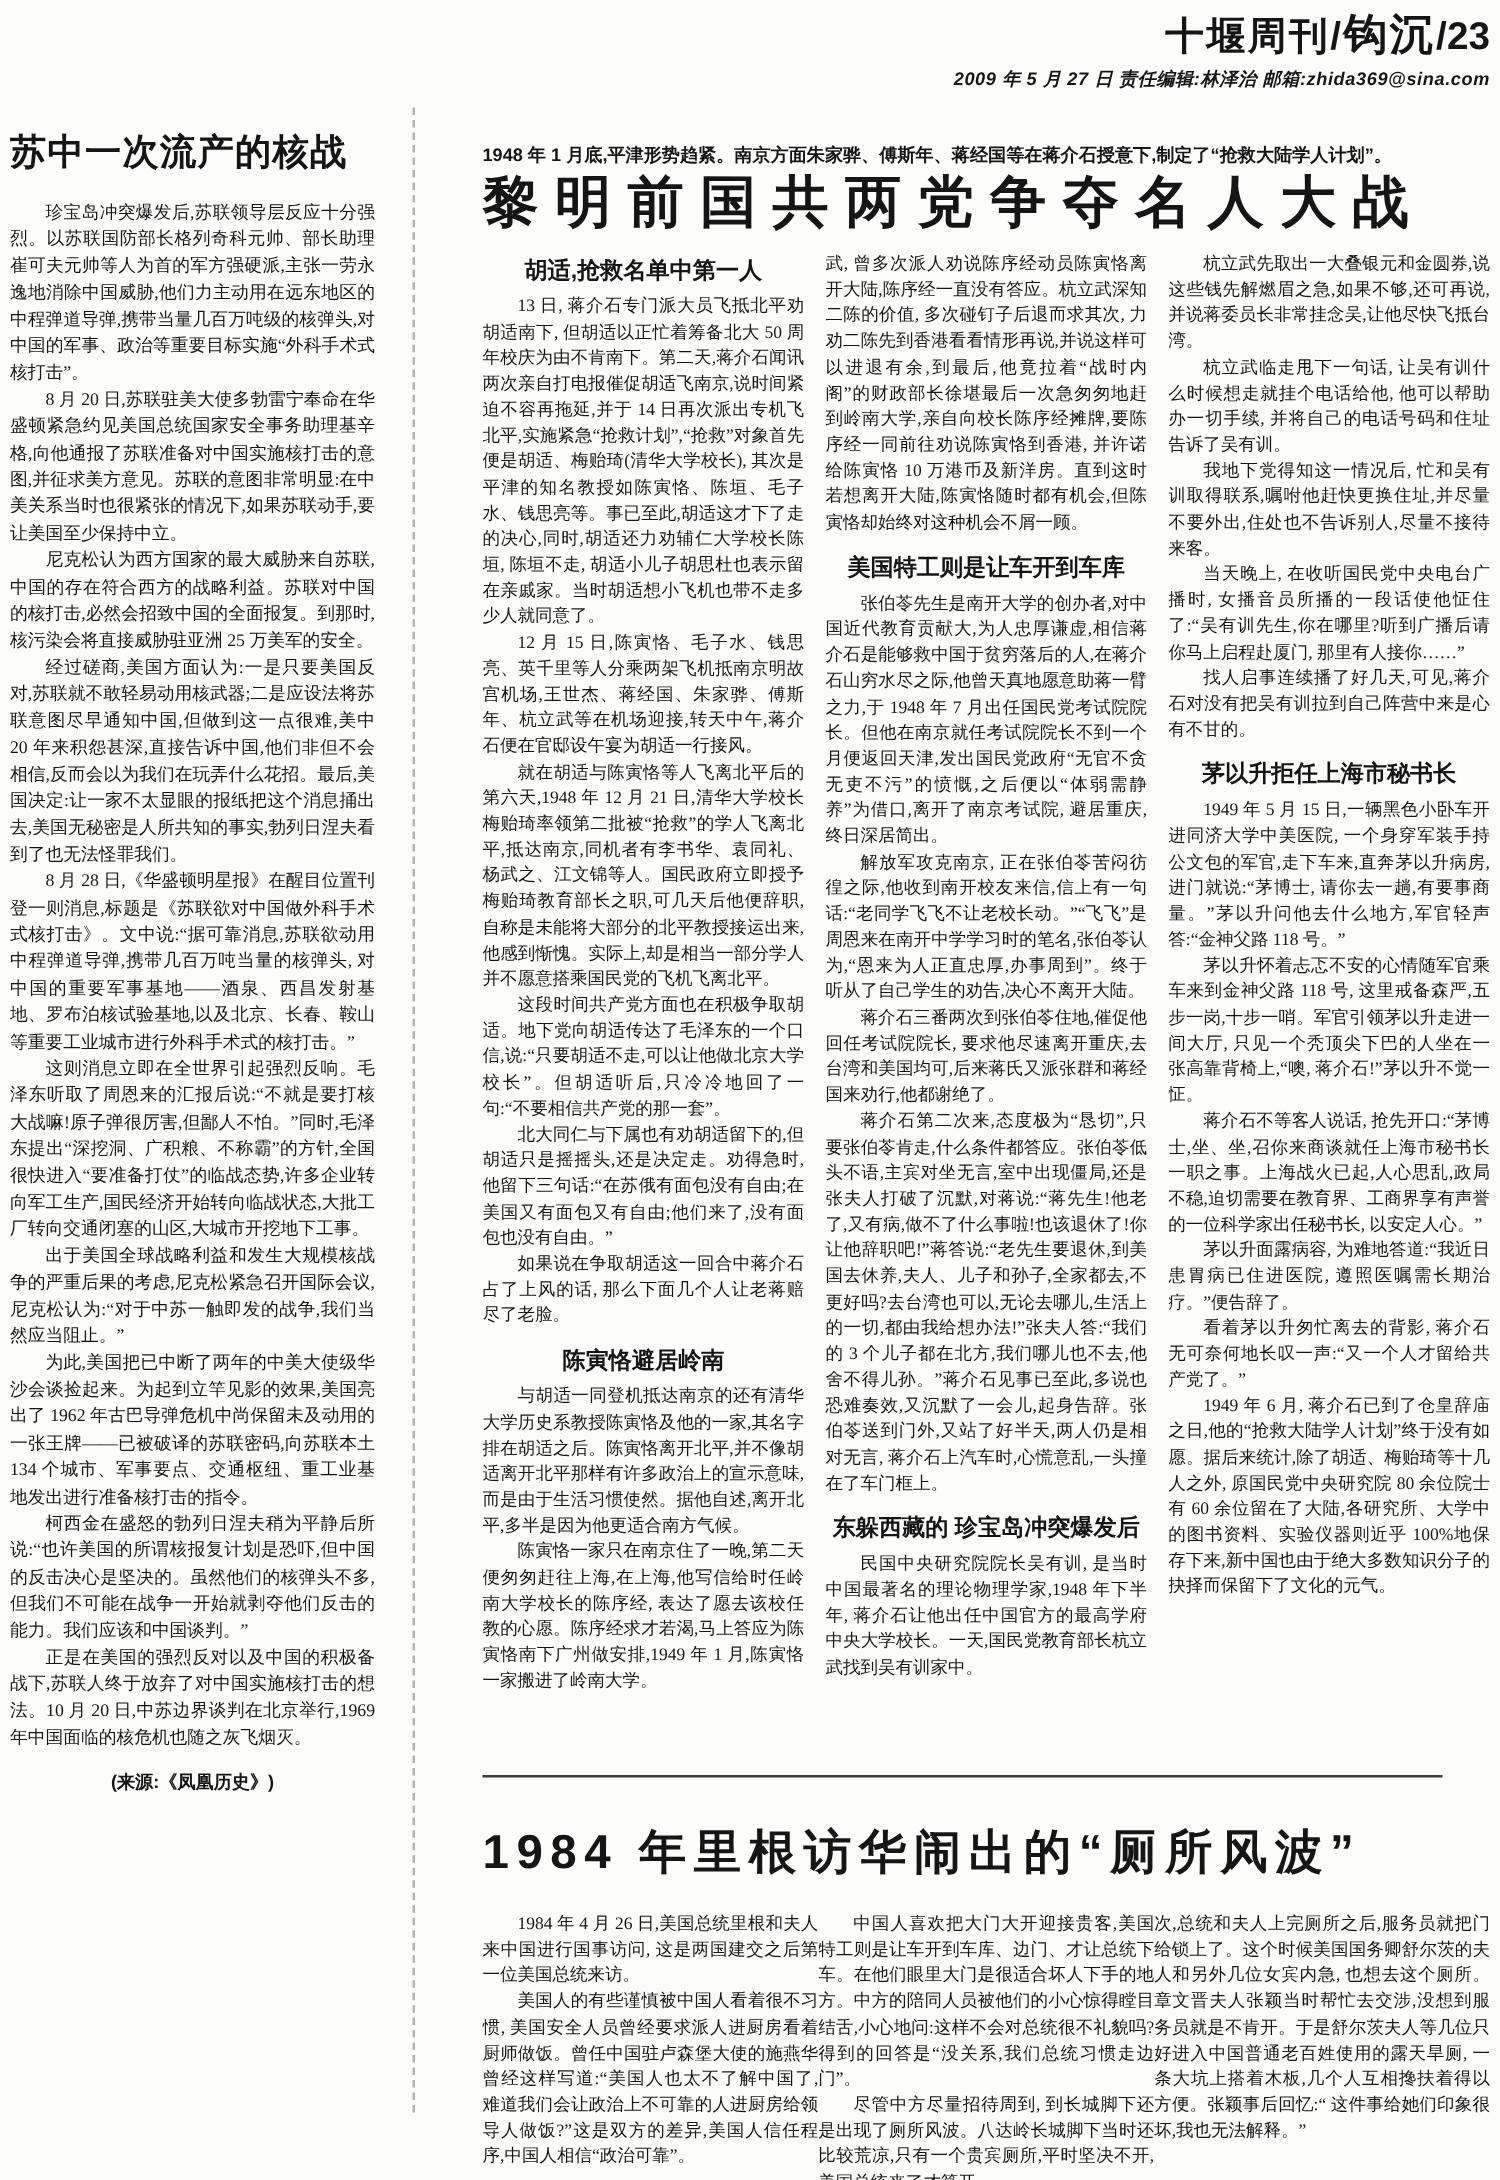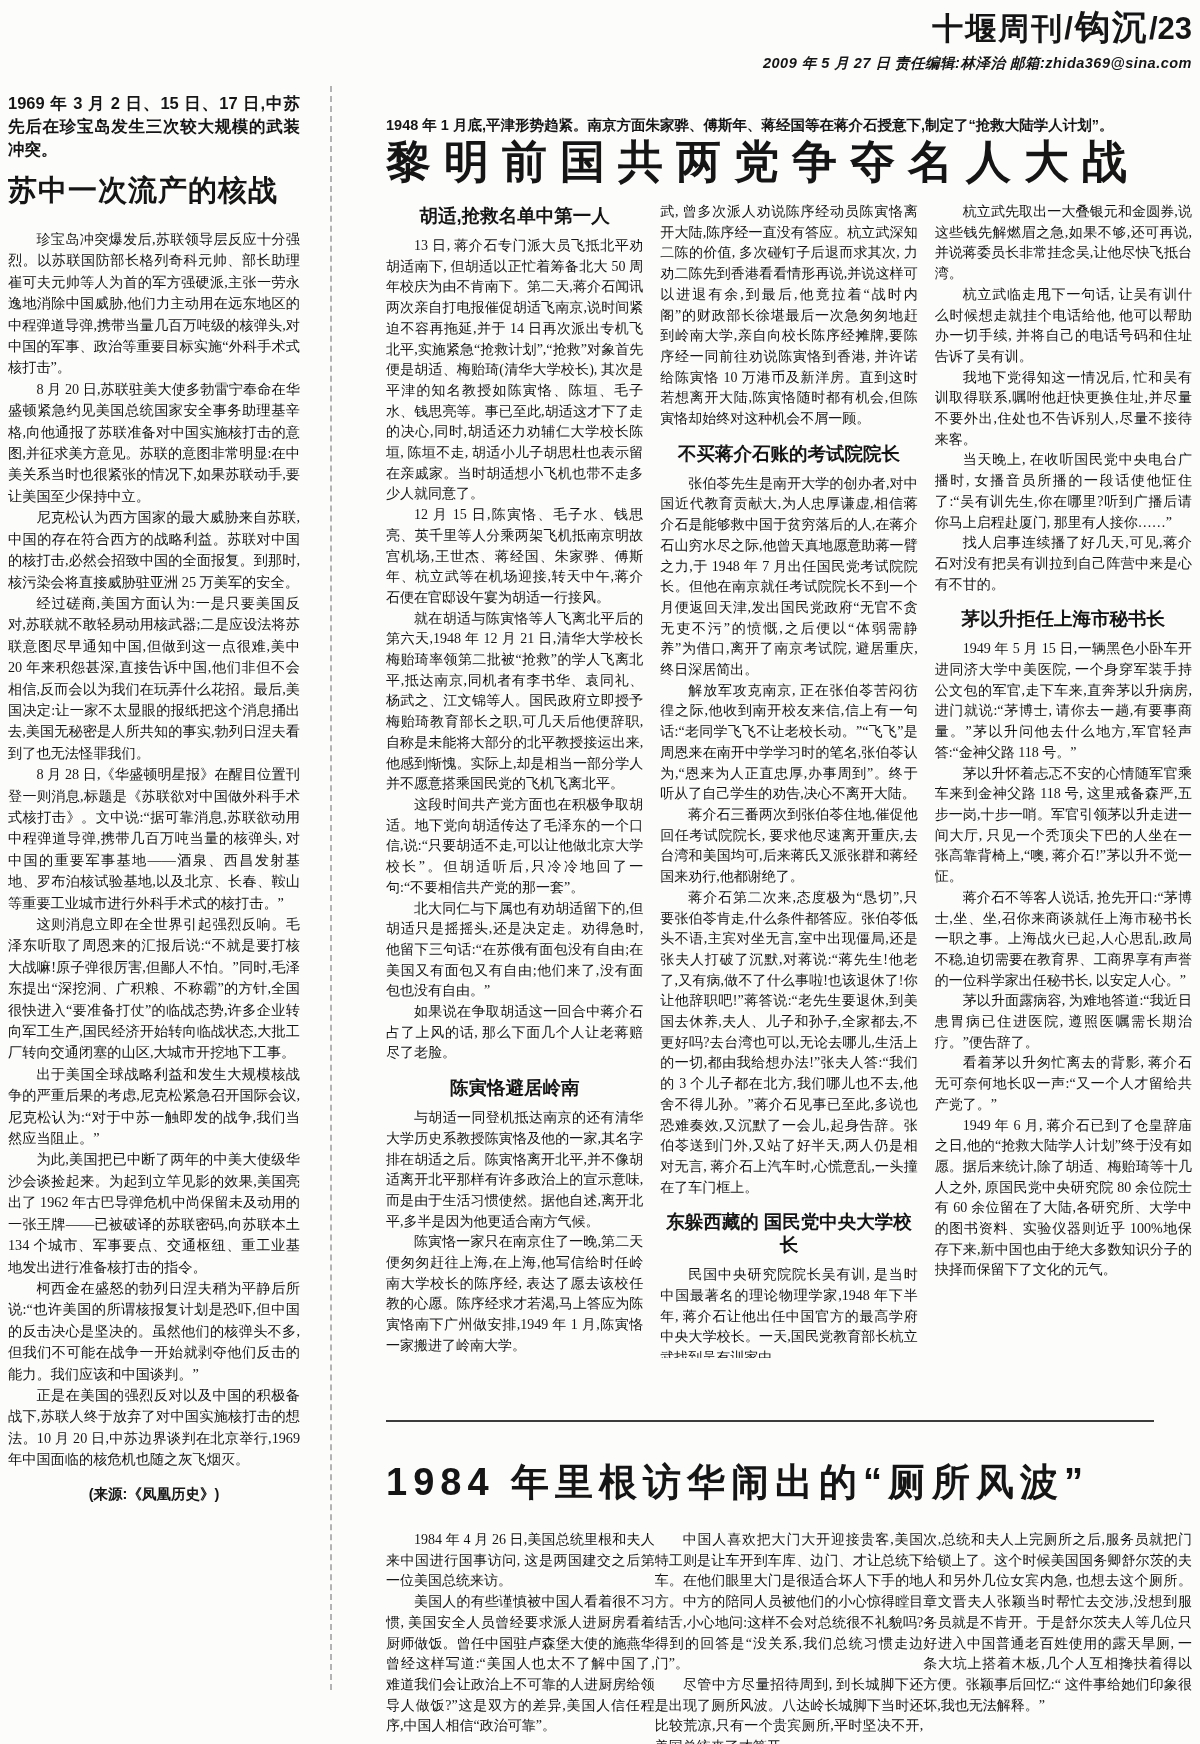--- a/index.html
+++ b/index.html
@@ -64,21 +64,20 @@
 <div class="masthead">
   <div class="mast-line1">
     <span class="mast-brand">十堰周刊/</span><span class="mast-section">钩沉</span><span class="mast-page">/23</span>
   </div>
   <div class="mast-line2">2009 年 5 月 27 日  责任编辑:林泽治 邮箱:zhida369@sina.com</div>
 </div>
 
 <div class="vrule"></div>
 
 <div class="sidebar">
-  <div class="sb-intro">1969 年 3 月 2 日、15 日、17 日,中苏先后在珍宝岛发生三次较大规模的武装冲突。</div>
   <div class="sb-title">苏中一次流产的核战</div>
   <div class="sb-body">
       <div class="para">珍宝岛冲突爆发后,苏联领导层反应十分强烈。以苏联国防部长格列奇科元帅、部长助理崔可夫元帅等人为首的军方强硬派,主张一劳永逸地消除中国威胁,他们力主动用在远东地区的中程弹道导弹,携带当量几百万吨级的核弹头,对中国的军事、政治等重要目标实施“外科手术式核打击”。</div>
       <div class="para">8 月 20 日,苏联驻美大使多勃雷宁奉命在华盛顿紧急约见美国总统国家安全事务助理基辛格,向他通报了苏联准备对中国实施核打击的意图,并征求美方意见。苏联的意图非常明显:在中美关系当时也很紧张的情况下,如果苏联动手,要让美国至少保持中立。</div>
       <div class="para">尼克松认为西方国家的最大威胁来自苏联,中国的存在符合西方的战略利益。苏联对中国的核打击,必然会招致中国的全面报复。到那时,核污染会将直接威胁驻亚洲 25 万美军的安全。</div>
       <div class="para">经过磋商,美国方面认为:一是只要美国反对,苏联就不敢轻易动用核武器;二是应设法将苏联意图尽早通知中国,但做到这一点很难,美中 20 年来积怨甚深,直接告诉中国,他们非但不会相信,反而会以为我们在玩弄什么花招。最后,美国决定:让一家不太显眼的报纸把这个消息捅出去,美国无秘密是人所共知的事实,勃列日涅夫看到了也无法怪罪我们。</div>
       <div class="para">8 月 28 日,《华盛顿明星报》在醒目位置刊登一则消息,标题是《苏联欲对中国做外科手术式核打击》。文中说:“据可靠消息,苏联欲动用中程弹道导弹,携带几百万吨当量的核弹头, 对中国的重要军事基地——酒泉、西昌发射基地、罗布泊核试验基地,以及北京、长春、鞍山等重要工业城市进行外科手术式的核打击。”</div>
       <div class="para">这则消息立即在全世界引起强烈反响。毛泽东听取了周恩来的汇报后说:“不就是要打核大战嘛!原子弹很厉害,但鄙人不怕。”同时,毛泽东提出“深挖洞、广积粮、不称霸”的方针,全国很快进入“要准备打仗”的临战态势,许多企业转向军工生产,国民经济开始转向临战状态,大批工厂转向交通闭塞的山区,大城市开挖地下工事。</div>
       <div class="para">出于美国全球战略利益和发生大规模核战争的严重后果的考虑,尼克松紧急召开国际会议,尼克松认为:“对于中苏一触即发的战争,我们当然应当阻止。”</div>
       <div class="para">为此,美国把已中断了两年的中美大使级华沙会谈捡起来。为起到立竿见影的效果,美国亮出了 1962 年古巴导弹危机中尚保留未及动用的一张王牌——已被破译的苏联密码,向苏联本土 134 个城市、军事要点、交通枢纽、重工业基地发出进行准备核打击的指令。</div>
@@ -99,26 +98,26 @@
       <div class="para">这段时间共产党方面也在积极争取胡适。地下党向胡适传达了毛泽东的一个口信,说:“只要胡适不走,可以让他做北京大学校长”。但胡适听后,只冷冷地回了一句:“不要相信共产党的那一套”。</div>
       <div class="para">北大同仁与下属也有劝胡适留下的,但胡适只是摇摇头,还是决定走。劝得急时, 他留下三句话:“在苏俄有面包没有自由;在美国又有面包又有自由;他们来了,没有面包也没有自由。”</div>
       <div class="para">如果说在争取胡适这一回合中蒋介石占了上风的话, 那么下面几个人让老蒋赔尽了老脸。</div>
       <div class="subhead">陈寅恪避居岭南</div>
       <div class="para">与胡适一同登机抵达南京的还有清华大学历史系教授陈寅恪及他的一家,其名字排在胡适之后。陈寅恪离开北平,并不像胡适离开北平那样有许多政治上的宣示意味,而是由于生活习惯使然。据他自述,离开北平,多半是因为他更适合南方气候。</div>
       <div class="para">陈寅恪一家只在南京住了一晚,第二天便匆匆赶往上海,在上海,他写信给时任岭南大学校长的陈序经, 表达了愿去该校任教的心愿。陈序经求才若渴,马上答应为陈寅恪南下广州做安排,1949 年 1 月,陈寅恪一家搬进了岭南大学。</div>
       <div class="para">1949 年 6 月, 国民党教育部长杭立</div>
     </div>
   <div class="col">
       <div class="para cont">武, 曾多次派人劝说陈序经动员陈寅恪离开大陆,陈序经一直没有答应。杭立武深知二陈的价值, 多次碰钉子后退而求其次, 力劝二陈先到香港看看情形再说,并说这样可以进退有余,到最后,他竟拉着“战时内阁”的财政部长徐堪最后一次急匆匆地赶到岭南大学,亲自向校长陈序经摊牌,要陈序经一同前往劝说陈寅恪到香港, 并许诺给陈寅恪 10 万港币及新洋房。直到这时若想离开大陆,陈寅恪随时都有机会,但陈寅恪却始终对这种机会不屑一顾。</div>
-      <div class="subhead">不买蒋介石账的考试院院长</div>
+      <div class="subhead">美国特工则是让车开到车库</div>
       <div class="para">张伯苓先生是南开大学的创办者,对中国近代教育贡献大,为人忠厚谦虚,相信蒋介石是能够救中国于贫穷落后的人,在蒋介石山穷水尽之际,他曾天真地愿意助蒋一臂之力,于 1948 年 7 月出任国民党考试院院长。但他在南京就任考试院院长不到一个月便返回天津,发出国民党政府“无官不贪无吏不污”的愤慨,之后便以“体弱需静养”为借口,离开了南京考试院, 避居重庆,终日深居简出。</div>
       <div class="para">解放军攻克南京, 正在张伯苓苦闷彷徨之际,他收到南开校友来信,信上有一句话:“老同学飞飞不让老校长动。”“飞飞”是周恩来在南开中学学习时的笔名,张伯苓认为,“恩来为人正直忠厚,办事周到”。终于听从了自己学生的劝告,决心不离开大陆。</div>
       <div class="para">蒋介石三番两次到张伯苓住地,催促他回任考试院院长, 要求他尽速离开重庆,去台湾和美国均可,后来蒋氏又派张群和蒋经国来劝行,他都谢绝了。</div>
       <div class="para">蒋介石第二次来,态度极为“恳切”,只要张伯苓肯走,什么条件都答应。张伯苓低头不语,主宾对坐无言,室中出现僵局,还是张夫人打破了沉默,对蒋说:“蒋先生!他老了,又有病,做不了什么事啦!也该退休了!你让他辞职吧!”蒋答说:“老先生要退休,到美国去休养,夫人、儿子和孙子,全家都去,不更好吗?去台湾也可以,无论去哪儿,生活上的一切,都由我给想办法!”张夫人答:“我们的 3 个儿子都在北方,我们哪儿也不去,他舍不得儿孙。”蒋介石见事已至此,多说也恐难奏效,又沉默了一会儿,起身告辞。张伯苓送到门外,又站了好半天,两人仍是相对无言, 蒋介石上汽车时,心慌意乱,一头撞在了车门框上。</div>
-      <div class="subhead">东躲西藏的 国民党中央大学校长</div>
+      <div class="subhead">东躲西藏的 珍宝岛冲突爆发后</div>
       <div class="para">民国中央研究院院长吴有训, 是当时中国最著名的理论物理学家,1948 年下半年, 蒋介石让他出任中国官方的最高学府中央大学校长。一天,国民党教育部长杭立武找到吴有训家中。</div>
     </div>
   <div class="col">
       <div class="para">杭立武先取出一大叠银元和金圆券,说这些钱先解燃眉之急,如果不够,还可再说,并说蒋委员长非常挂念吴,让他尽快飞抵台湾。</div>
       <div class="para">杭立武临走甩下一句话, 让吴有训什么时候想走就挂个电话给他, 他可以帮助办一切手续, 并将自己的电话号码和住址告诉了吴有训。</div>
       <div class="para">我地下党得知这一情况后, 忙和吴有训取得联系,嘱咐他赶快更换住址,并尽量不要外出,住处也不告诉别人,尽量不接待来客。</div>
       <div class="para">当天晚上, 在收听国民党中央电台广播时, 女播音员所播的一段话使他怔住了:“吴有训先生,你在哪里?听到广播后请你马上启程赴厦门, 那里有人接你……”</div>
       <div class="para">找人启事连续播了好几天,可见,蒋介石对没有把吴有训拉到自己阵营中来是心有不甘的。</div>
       <div class="subhead">茅以升拒任上海市秘书长</div>
       <div class="para">1949 年 5 月 15 日,一辆黑色小卧车开进同济大学中美医院, 一个身穿军装手持公文包的军官,走下车来,直奔茅以升病房, 进门就说:“茅博士, 请你去一趟,有要事商量。”茅以升问他去什么地方,军官轻声答:“金神父路 118 号。”</div>

